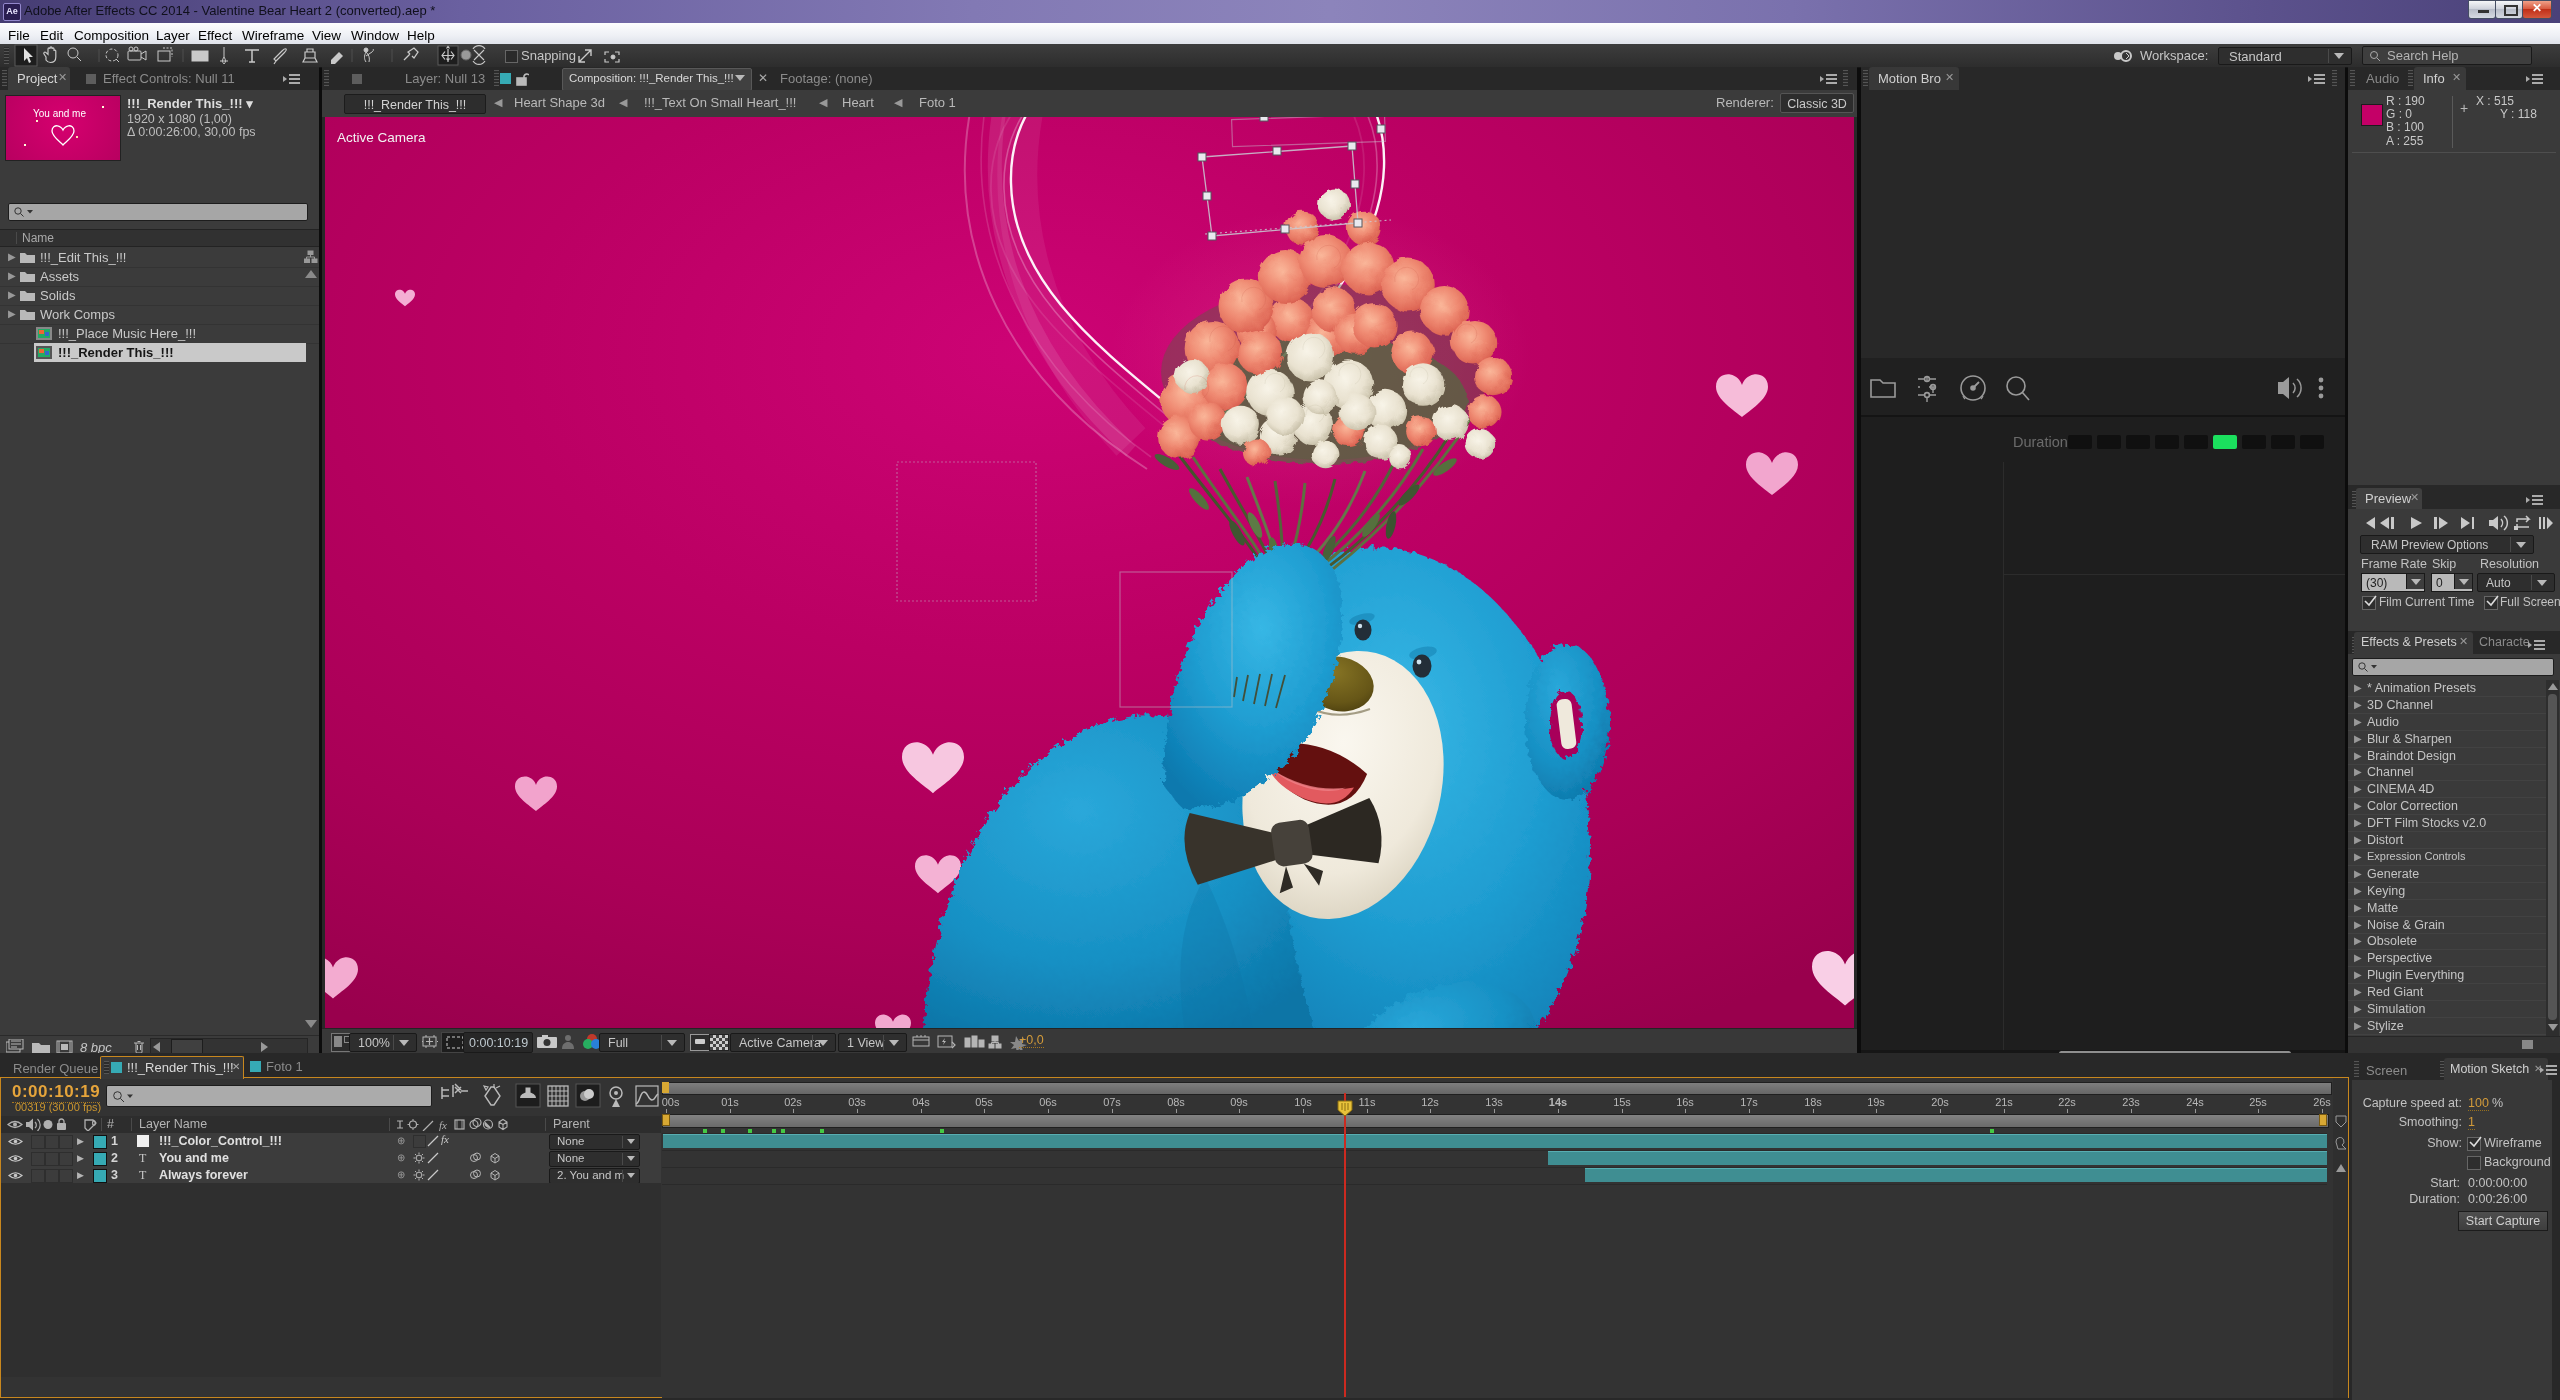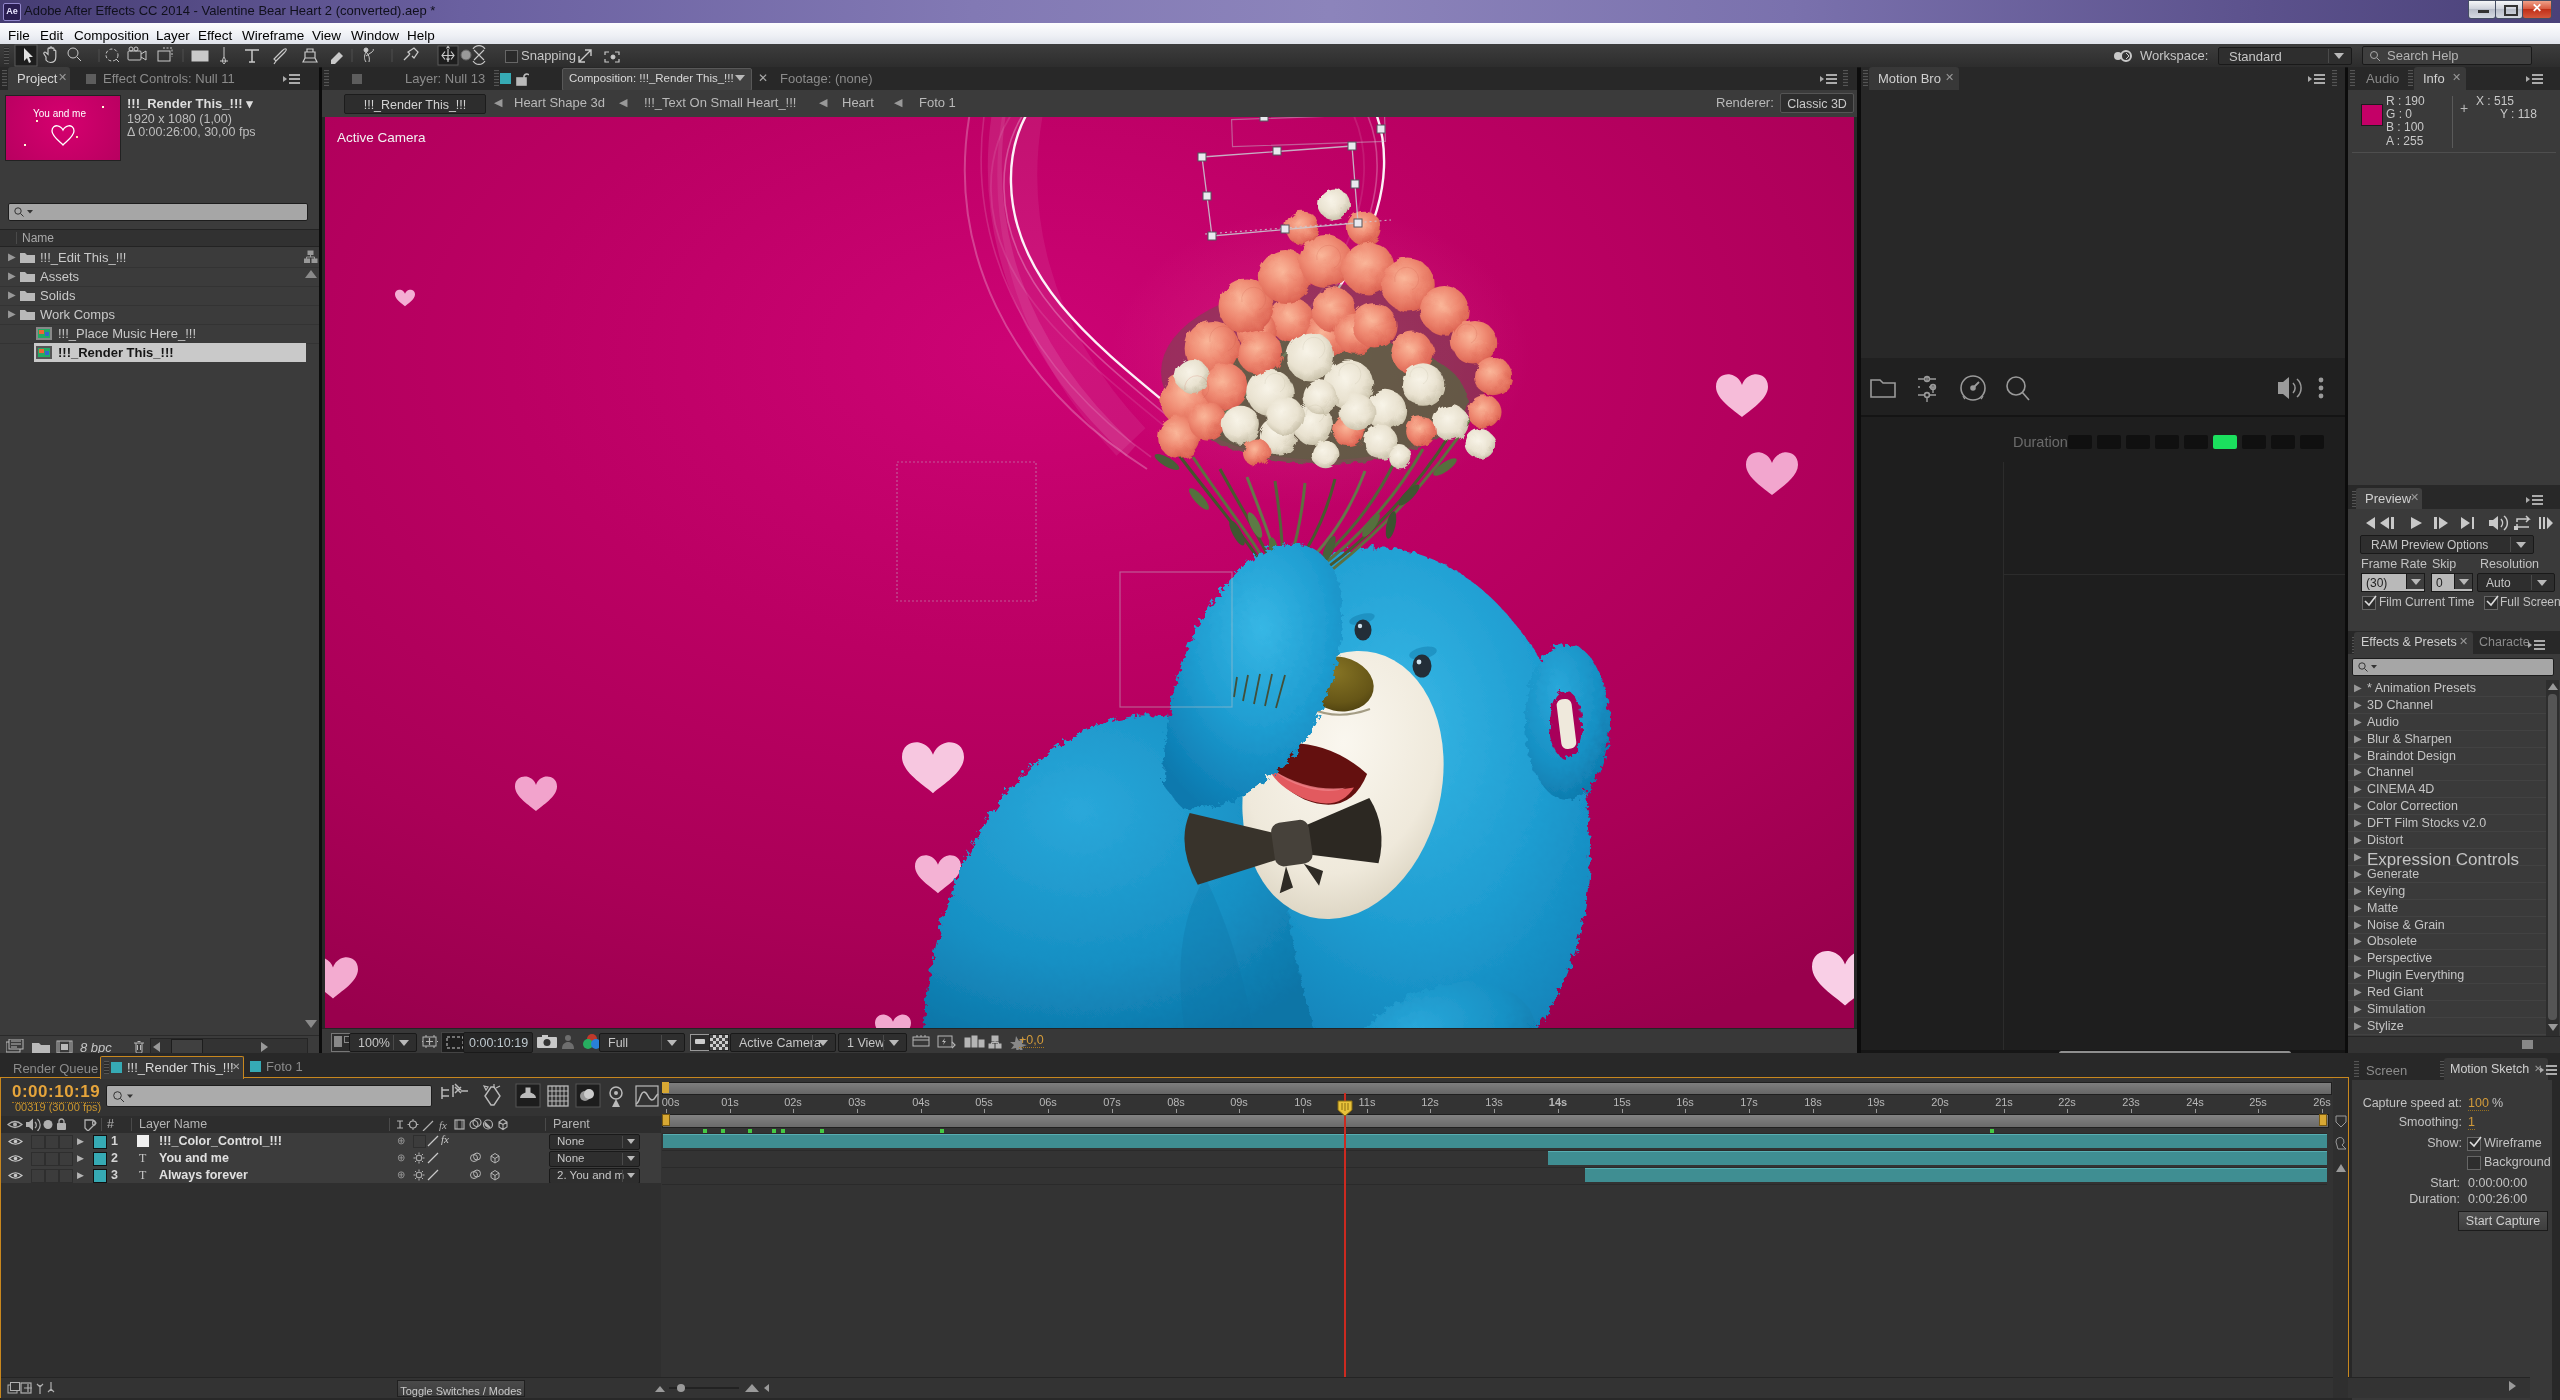--- a/index.html
+++ b/index.html
@@ -793,21 +793,21 @@
 <div class="a" style="left:0;top:135px;width:198px;height:16px;border-bottom:1px solid #424242;">
             <span class="t" style="left:6px;top:2px;font-size:10px;color:#999;">▶</span>
             <span class="t" style="left:19px;top:1px;font-size:12.5px;color:#c4c4c4;">DFT Film Stocks v2.0</span>
           </div>
 <div class="a" style="left:0;top:152px;width:198px;height:16px;border-bottom:1px solid #424242;">
             <span class="t" style="left:6px;top:2px;font-size:10px;color:#999;">▶</span>
             <span class="t" style="left:19px;top:1px;font-size:12.5px;color:#c4c4c4;">Distort</span>
           </div>
 <div class="a" style="left:0;top:169px;width:198px;height:16px;border-bottom:1px solid #424242;">
             <span class="t" style="left:6px;top:2px;font-size:10px;color:#999;">▶</span>
-            <span class="t" style="left:19px;top:1px;font-size:17px;color:#c4c4c4;">Expression Controls</span>
+            <span class="t" style="left:19px;top:1px;font-size:11px;color:#c4c4c4;">Expression Controls</span>
           </div>
 <div class="a" style="left:0;top:186px;width:198px;height:16px;border-bottom:1px solid #424242;">
             <span class="t" style="left:6px;top:2px;font-size:10px;color:#999;">▶</span>
             <span class="t" style="left:19px;top:1px;font-size:12.5px;color:#c4c4c4;">Generate</span>
           </div>
 <div class="a" style="left:0;top:203px;width:198px;height:16px;border-bottom:1px solid #424242;">
             <span class="t" style="left:6px;top:2px;font-size:10px;color:#999;">▶</span>
             <span class="t" style="left:19px;top:1px;font-size:12.5px;color:#c4c4c4;">Keying</span>
           </div>
 <div class="a" style="left:0;top:220px;width:198px;height:16px;border-bottom:1px solid #424242;">
@@ -1140,38 +1140,20 @@
         <path d="M2,4 l4,-2.5 4,2.5 v4.5 l-4,2.5 -4,-2.5 z m0,0 l4,2.5 4,-2.5 m-4,2.5 v4.5" stroke-width="1"></path>
       </svg>
       <div class="dd" style="left:548px;top:1px;width:89px;height:14px;">
         <span class="t" style="left:7px;top:0px;font-size:11.5px;">2. You and m</span>
         <div class="ddv" style="right:16px;"></div>
         <div class="dda" style="right:4px;border-left-width:4px;border-right-width:4px;border-top-width:5px;"></div>
       </div>
     </div>
 
  <div class="a" style="left:1px;top:130px;width:660px;height:194px;background:#2f2f2f;"></div>
- <div class="a" style="left:1px;top:324px;width:2529px;height:20px;background:#333;border-top:1px solid #242424;">
-  <svg class="a" style="left:6px;top:3px" width="60 " height="14" viewBox="0 0 60 14" fill="none" stroke="#b0b0b0">
-   <rect x="1" y="4" width="9" height="8"></rect>
-        <rect x="3.5" y="1.5" width="9" height="8" fill="#333"></rect>
-        <rect x="14" y="2" width="10" height="10" stroke-width="1.2"></rect>
-        <path d="M17,7 h8 m-4,-4 v8" stroke-width="1.2"></path>
-        <path d="M30,3 l3,3 3,-3 m-3,1 v9 m8,-2 l3,-3 3,3 m-3,-1 v-9" stroke-width="1.2"></path>
-  </svg>
-  <div class="a" style="left:396px;top:2px;width:126px;height:15px;background:linear-gradient(#4a4a4a,#3c3c3c);border:1px solid #202020;text-align:center;"><span style="font-size:11px;color:#c9c9c9;line-height:15px;">Toggle Switches / Modes</span></div>
-  <svg class="a" style="left:652px;top:3px" width="130" height="14" viewBox="0 0 130 14" fill="#9a9a9a">
-   <path d="M2,11 l5,-6 5,6 z"></path>
-        <rect x="16" y="6" width="70" height="2" fill="#222"></rect>
-        <circle cx="28" cy="7" r="4"></circle>
-        <path d="M92,11 l7,-8 7,8 z"></path>
-        <path d="M116,3 l-5,4 5,4 z"></path>
-  </svg>
-  <div class="a" style="left:2508px;top:3px;width:0;height:0;border-top:5px solid transparent;border-bottom:5px solid transparent;border-left:7px solid #9a9a9a;"></div>
- </div>
 
  <div class="a" style="left:2333px;top:25px;width:15px;height:320px;background:#2f2f2f;">
   <svg class="a" style="left:1px;top:36px" width="14" height="90" viewBox="0 0 14 90" fill="#9a9a9a">
         <path d="M2,2 h10 v6 l-5,5 -5,-5 z" fill="none" stroke="#9a9a9a"></path>
         <path d="M2,28 a4,4 0 1 1 6,3 l4,4 h-8 z" fill="none" stroke="#9a9a9a"></path>
         <path d="M7,50 l5,8 h-10 z"></path>
       </svg>
  </div>
 </div>
 

